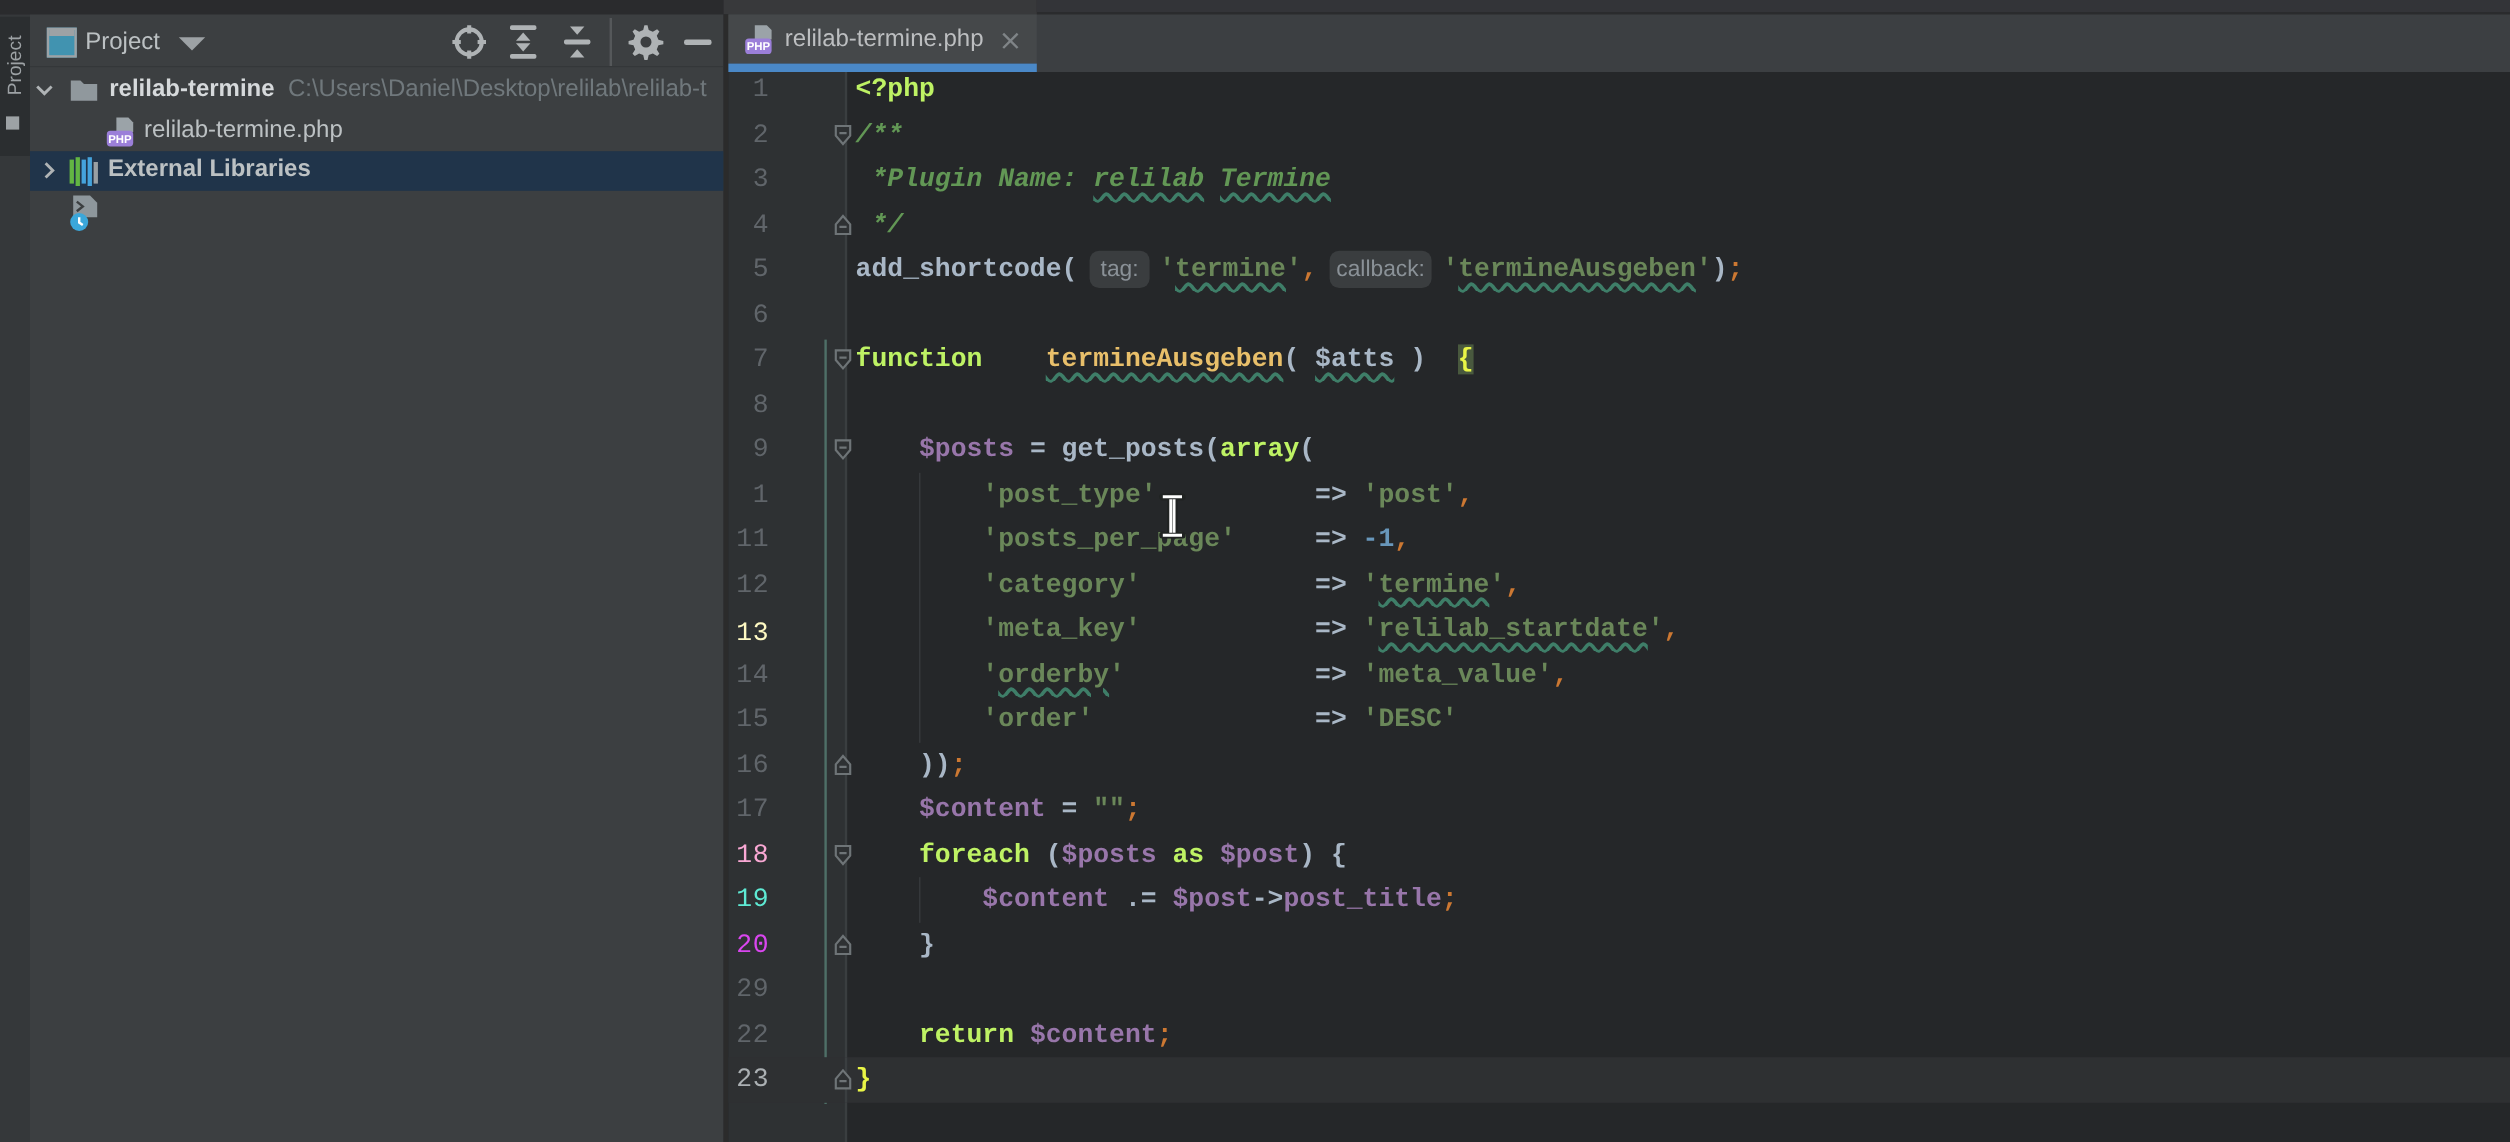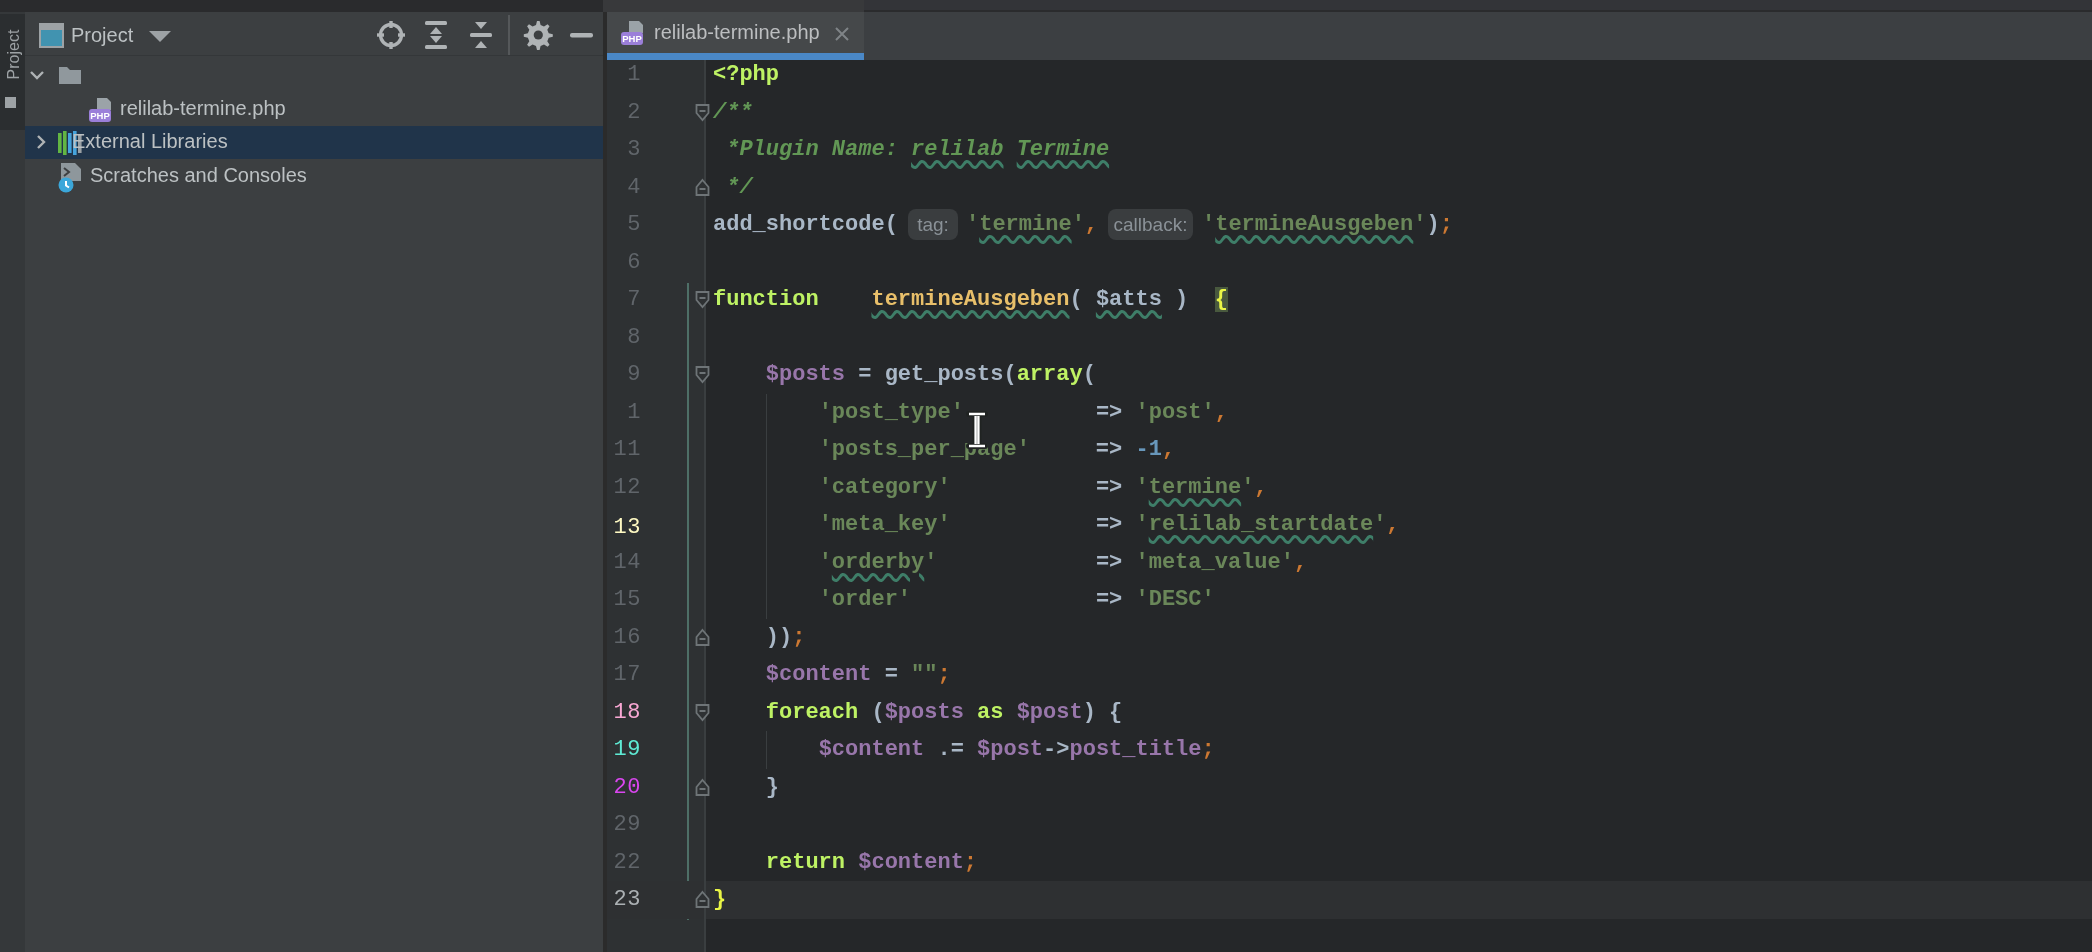--- a/index.html
+++ b/index.html
@@ -87,47 +87,47 @@
 
   <div class="abs" style="left:25px;top:58px;width:578px;height:140px;overflow:hidden;">
 
     <svg class="abs" style="left:3px;top:8px;" width="18" height="18" viewBox="0 0 18 18">
         <path d="M3 6 L9 12 L15 6" stroke="#AFB3B5" stroke-width="2.4" fill="none"></path>
       </svg>
 
     <svg class="abs" style="left:32px;top:5px;" width="26" height="24" viewBox="0 0 26 24">
         <path d="M2 4 h8 l3 3 h11 v14 h-22 z" fill="#90989D"></path>
       </svg>
+    <div class="trow" style="left:66px;top:0;"><b style="color:#D6D9DB;">relilab-termine</b>  <span style="color:#70787C;">C:\Users\Daniel\Desktop\relilab\relilab-t</span></div>
 
     <svg class="abs" style="left:62px;top:38px;" width="28" height="28" viewBox="0 0 28 28">
       <path d="M10 2 h10 l4 4 v8 h-14 z" fill="#9BA3A8"></path>
       <rect x="2" y="13" width="22" height="13" rx="3" fill="#9B7FD9"></rect>
       <text x="13" y="23" font-size="9.5" font-weight="bold" fill="#fff" text-anchor="middle" font-family="Liberation Sans">PHP</text>
     </svg>
     <div class="trow" style="left:95px;top:33.5px;">relilab-termine.php</div>
 
     <svg class="abs" style="left:7px;top:75px;" width="18" height="18" viewBox="0 0 18 18">
         <path d="M6 3 L12 9 L6 15" stroke="#AFB3B5" stroke-width="2.4" fill="none"></path>
       </svg>
     <svg class="abs" style="left:32px;top:72px;" width="28" height="26" viewBox="0 0 28 26">
       <rect x="1" y="3" width="3.6" height="20" fill="#62B543"></rect>
       <rect x="6" y="1" width="3.6" height="24" fill="#62B543"></rect>
       <rect x="11" y="3" width="3.6" height="20" fill="#45A3DC"></rect>
       <rect x="16" y="1" width="3.6" height="24" fill="#45A3DC"></rect>
       <rect x="21" y="5" width="3.6" height="18" fill="#9AA0A3"></rect>
     </svg>
-    <div class="trow" style="left:47px;top:67px;">External Libraries</div>
+    <div class="trow" style="left:65px;top:67px;font-weight:bold;">External Libraries</div>
 
     <svg class="abs" style="left:32px;top:104px;" width="30" height="32" viewBox="0 0 30 32">
       <path d="M4 1 h14 l6 6 v12 h-20 z" fill="#8E979C"></path>
       <path d="M7 6 l5 4 -5 4" stroke="#3C3F41" stroke-width="2" fill="none"></path>
       <circle cx="9" cy="23" r="7.5" fill="#3BA7DA"></circle>
       <path d="M9 19 v4.5 l3 2" stroke="#fff" stroke-width="2" fill="none"></path>
     </svg>
-    <div class="trow" style="left:65px;top:100.5px;">Scratches and Consoles</div>
   </div>
 
   <div class="abs" style="left:603px;top:12px;width:4px;height:940px;background:#2B2B2B;"></div>
 
   <div class="abs" style="left:607px;top:12px;width:1485px;height:48px;background:#3C3F42;"></div>
   <div class="abs" style="left:607px;top:12px;width:257px;height:41px;background:#45484A;"></div>
   <div class="abs" style="left:607px;top:53px;width:257px;height:7px;background:#4A88C7;"></div>
   <svg class="abs" style="left:619px;top:19px;" width="28" height="28" viewBox="0 0 28 28">
     <path d="M10 2 h10 l4 4 v8 h-14 z" fill="#9BA3A8"></path>
     <rect x="2" y="13" width="22" height="13" rx="3" fill="#9B7FD9"></rect>

